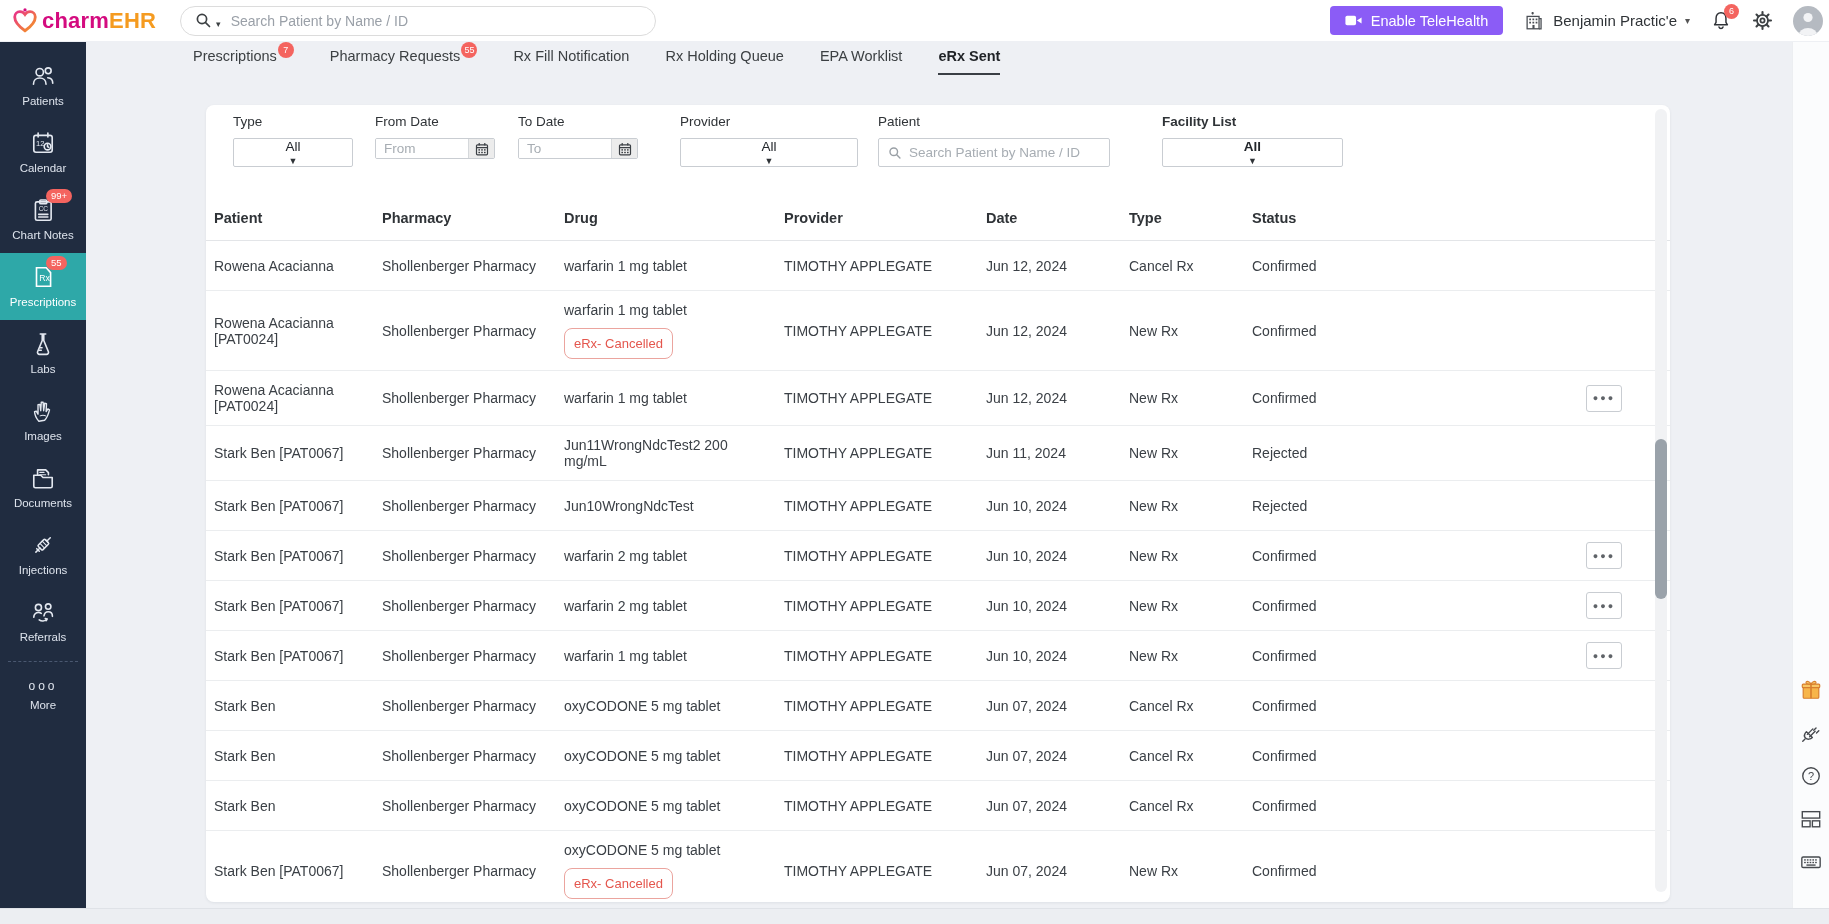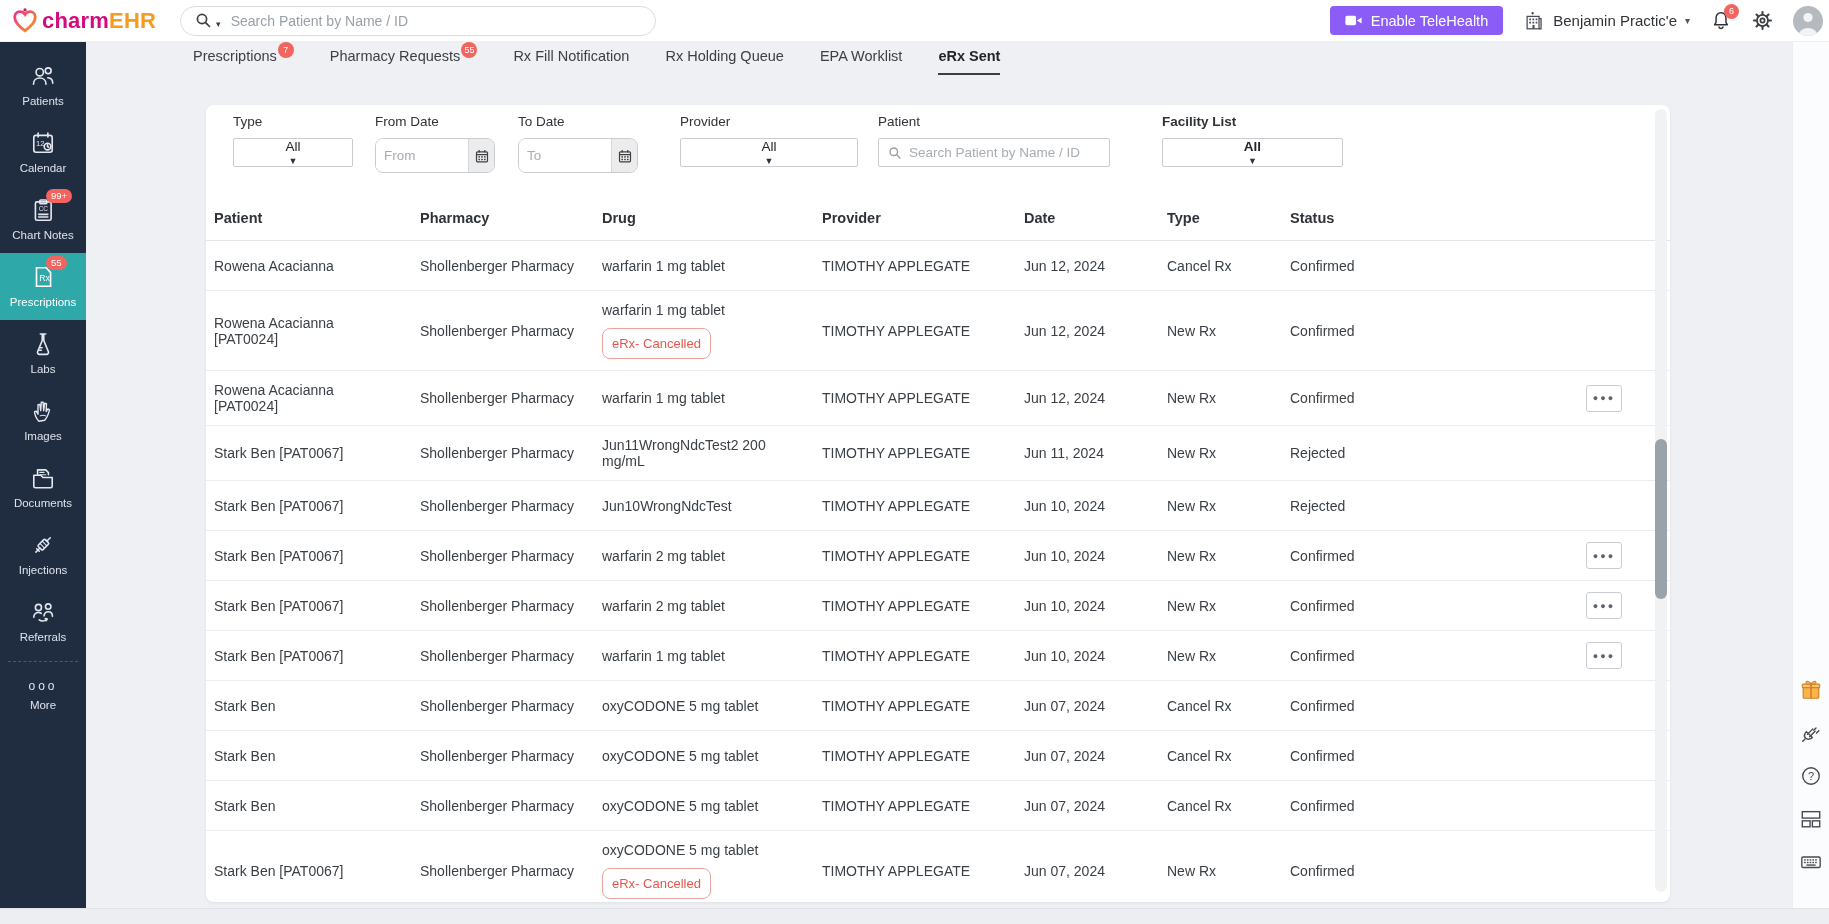--- a/index.html
+++ b/index.html
@@ -64,41 +64,41 @@
   .f-type   { left:27px;  width:120px; }
   .f-from   { left:169px; width:120px; }
   .f-to     { left:312px; width:120px; }
   .f-prov   { left:474px; width:178px; }
   .f-pat    { left:672px; width:232px; }
   .f-fac    { left:956px; width:181px;font-weight:bold; }
   .sel { height:29px; border:1px solid #c9cdd2; border-radius:2px; background:#fff;
     display:flex; align-items:center; justify-content:space-between; padding:0 9px;
     font-size:13.5px; color:#22262b; cursor:pointer;flex-direction:column; }
   .sel-caret { font-size:9px; color:#2f3337; }
-  .dategroup { height:35px; border:1px solid #c9cdd2; border-radius:8px; display:flex;
+  .dategroup { height:21px; border:1px solid #c9cdd2; border-radius:2px; display:flex;
     overflow:hidden; background:#fff; }
   .dategroup input { border:none; outline:none; flex:1; min-width:0; padding:0 8px;
     font-size:13.5px; font-family:"Liberation Sans", sans-serif; color:#333; }
   .dategroup input::placeholder { color:#a7adb3; }
   .cal-btn { width:26px; background:#ececec; border-left:1px solid #d5d8db; display:flex;
     align-items:center; justify-content:center; cursor:pointer; }
   .psearch { height:29px; border:1px solid #c9cdd2; border-radius:2px; display:flex;
     align-items:center; gap:7px; padding:0 9px; background:#fff; }
   .psearch input { border:none; outline:none; flex:1; min-width:0; font-size:13.5px;
     font-family:"Liberation Sans", sans-serif; color:#333; }
   .psearch input::placeholder { color:#a7adb3; }
 
   
   .thead { display:flex; align-items:center; height:46px; border-bottom:1px solid #e3e5e8;
     font-weight:700; font-size:14.5px; color:#2f3337; padding-left:4px; padding-right:24px; }
   .trow { display:flex; align-items:center; border-bottom:1px solid #ebedef; font-size:14px;
     color:#3b4046; padding:11px 24px 11px 4px; min-height:45px; }
   .cell { padding-left:4px; padding-right:10px; }
   .c-patient { width:168px; }
-  .c-pharmacy{ width:182px;margin-left:38px; }
+  .c-pharmacy{ width:182px; }
   .c-drug    { width:220px; display:flex; flex-direction:column; align-items:flex-start; gap:10px; }
   .c-provider{ width:202px; }
   .c-date    { width:143px; }
   .c-type    { width:123px; }
   .c-status  { width:150px; }
   .c-actions { margin-left:auto; width:64px; display:flex; justify-content:flex-start; }
   .rx-cancelled { display:none; border:1px solid #eba49e; color:#e4564d; border-radius:8px;
     padding:7px 9px; font-size:13px; background:#fff; }
   .rx-cancelled.show { display:inline-block; }
   .menu-btn { width:36px; height:27px; border:1px solid #c9cdd2; border-radius:3px; background:#fff;

